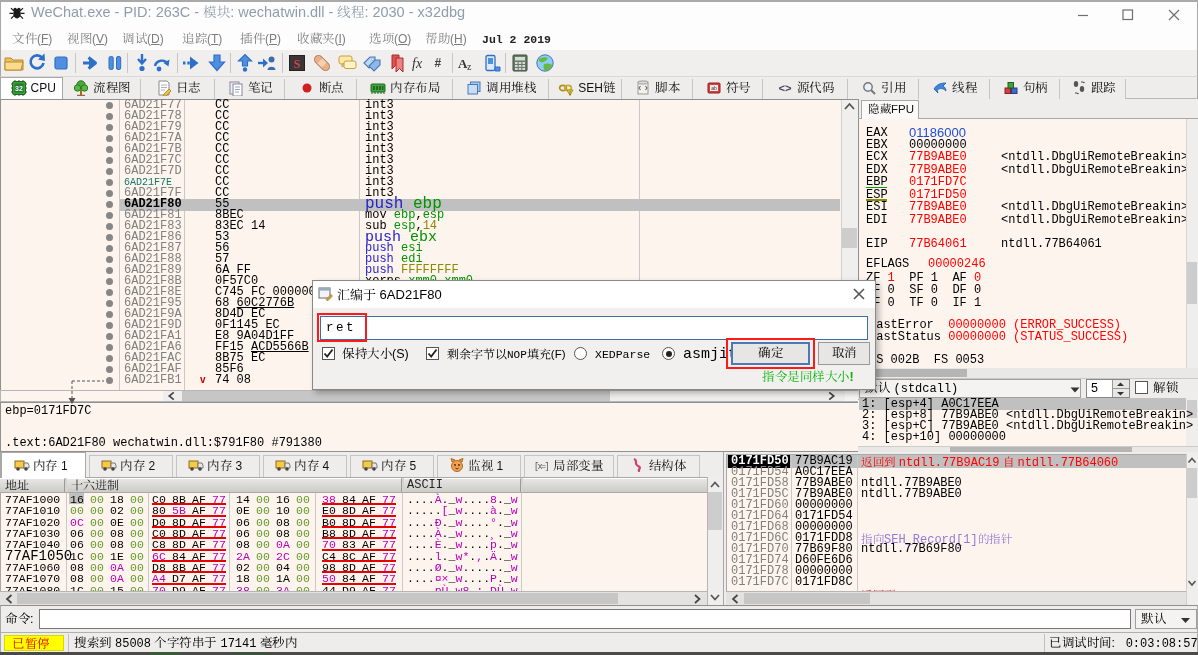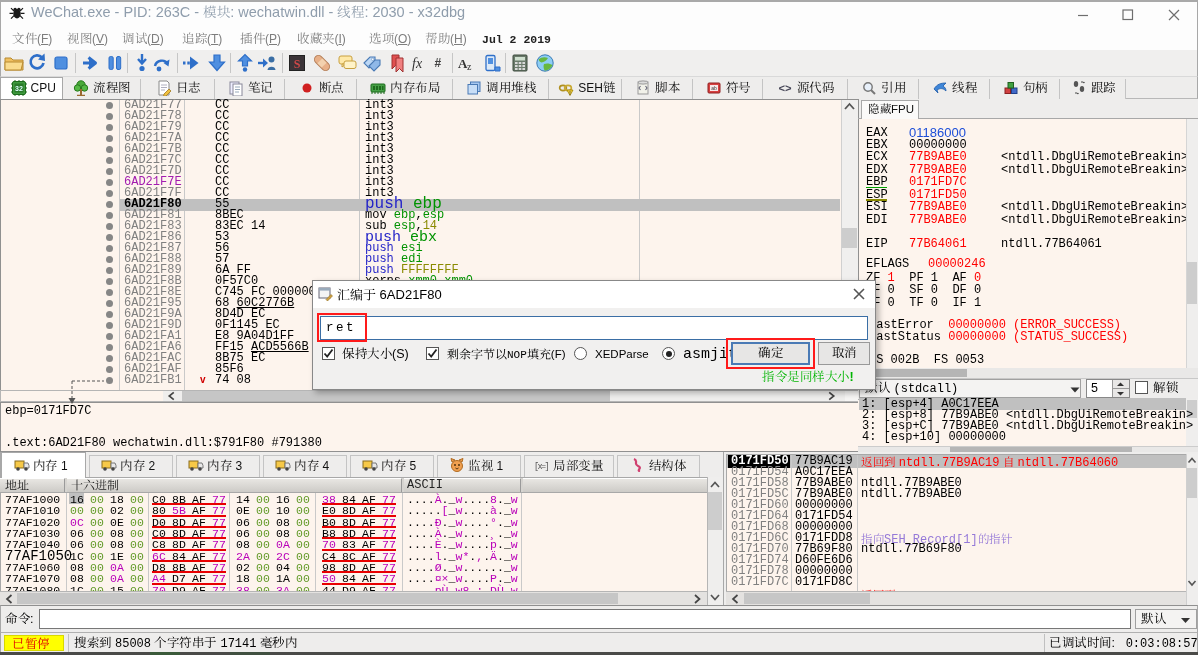--- a/index.html
+++ b/index.html
@@ -396,21 +396,21 @@
 <div style="left:365px;top:144.0px;width:270px;height:11.0px;color:#000;font-family:'Liberation Mono',monospace;font-size:12px;line-height:11.0px;z-index:2"><span style="color:#000">int3</span></div>
 <div style="left:106px;top:157.2px;width:7px;height:7px;border-radius:50%;background:#868686;z-index:2"></div>
 <div style="left:124px;top:155.0px;width:60px;height:11.0px;color:#808080;font-family:'Liberation Mono',monospace;font-size:12px;line-height:11.0px;z-index:2">6AD21F7C</div>
 <div style="left:215px;top:155.0px;width:140px;height:11.0px;color:#000;font-family:'Liberation Mono',monospace;font-size:12px;line-height:11.0px;z-index:2">CC</div>
 <div style="left:365px;top:155.0px;width:270px;height:11.0px;color:#000;font-family:'Liberation Mono',monospace;font-size:12px;line-height:11.0px;z-index:2"><span style="color:#000">int3</span></div>
 <div style="left:106px;top:168.2px;width:7px;height:7px;border-radius:50%;background:#868686;z-index:2"></div>
 <div style="left:124px;top:166.0px;width:60px;height:11.0px;color:#808080;font-family:'Liberation Mono',monospace;font-size:12px;line-height:11.0px;z-index:2">6AD21F7D</div>
 <div style="left:215px;top:166.0px;width:140px;height:11.0px;color:#000;font-family:'Liberation Mono',monospace;font-size:12px;line-height:11.0px;z-index:2">CC</div>
 <div style="left:365px;top:166.0px;width:270px;height:11.0px;color:#000;font-family:'Liberation Mono',monospace;font-size:12px;line-height:11.0px;z-index:2"><span style="color:#000">int3</span></div>
 <div style="left:106px;top:179.2px;width:7px;height:7px;border-radius:50%;background:#868686;z-index:2"></div>
-<div style="left:124px;top:177.0px;width:60px;height:11.0px;color:#a21caf;font-family:'Liberation Mono',monospace;font-size:12px;line-height:11.0px;z-index:2">6AD21F7E</div>
+<div style="left:124px;top:177.0px;width:60px;height:11.0px;color:#0f766e;font-family:'Liberation Mono',monospace;font-size:10px;line-height:11.0px;z-index:2">6AD21F7E</div>
 <div style="left:215px;top:177.0px;width:140px;height:11.0px;color:#000;font-family:'Liberation Mono',monospace;font-size:12px;line-height:11.0px;z-index:2">CC</div>
 <div style="left:365px;top:177.0px;width:270px;height:11.0px;color:#000;font-family:'Liberation Mono',monospace;font-size:12px;line-height:11.0px;z-index:2"><span style="color:#000">int3</span></div>
 <div style="left:106px;top:190.2px;width:7px;height:7px;border-radius:50%;background:#868686;z-index:2"></div>
 <div style="left:124px;top:188.0px;width:60px;height:11.0px;color:#808080;font-family:'Liberation Mono',monospace;font-size:12px;line-height:11.0px;z-index:2">6AD21F7F</div>
 <div style="left:215px;top:188.0px;width:140px;height:11.0px;color:#000;font-family:'Liberation Mono',monospace;font-size:12px;line-height:11.0px;z-index:2">CC</div>
 <div style="left:365px;top:188.0px;width:270px;height:11.0px;color:#000;font-family:'Liberation Mono',monospace;font-size:12px;line-height:11.0px;z-index:2"><span style="color:#000">int3</span></div>
 <div style="left:120px;top:198.5px;width:720px;height:12.0px;background:#c0c0c0;z-index:1"></div>
 <div style="left:106px;top:201.2px;width:7px;height:7px;border-radius:50%;background:#868686;z-index:2"></div>
 <div style="left:124px;top:199.0px;width:60px;height:11.0px;color:#000;font-weight:bold;font-family:'Liberation Mono',monospace;font-size:12px;line-height:11.0px;z-index:2">6AD21F80</div>
 <div style="left:215px;top:199.0px;width:140px;height:11.0px;color:#000;font-family:'Liberation Mono',monospace;font-size:12px;line-height:11.0px;z-index:2">55</div>
@@ -956,21 +956,21 @@
     </svg><svg class="cj" style="width:12px;height:12px;vertical-align:-1.6px;">
       <use href="#u8282"></use>
     </svg><svg class="cj" style="width:12px;height:12px;vertical-align:-1.6px;">
       <use href="#u4EE5"></use>
     </svg><span class="mono" style="font-size:11px">NOP</span><svg class="cj" style="width:12px;height:12px;vertical-align:-1.6px;">
       <use href="#u586B"></use>
     </svg><svg class="cj" style="width:12px;height:12px;vertical-align:-1.6px;">
       <use href="#u5145"></use>
     </svg><span style="font-size:11.5px">(F)</span></div>
 <div style="left:574px;top:347px;width:13px;height:13px;background:#fff;border:1px solid #555;border-radius:50%;z-index:11"></div>
-<div style="left:595px;top:348px;width:90px;height:15px;font-family:Liberation Sans, sans-serif;font-size:11.5px;color:#000;line-height:13px;z-index:11">XEDParse</div>
+<div style="left:595px;top:348px;width:90px;height:15px;font-family:Liberation Mono, monospace;font-size:11.5px;color:#000;line-height:13px;z-index:11">XEDParse</div>
 <div style="left:662px;top:347px;width:13px;height:13px;background:#fff;border:1px solid #555;border-radius:50%;z-index:11"></div>
 <div style="left:665.5px;top:350.5px;width:6px;height:6px;background:#222;border-radius:50%;z-index:12"></div>
 <div style="left:683px;top:348px;width:60px;height:15px;font-family:'Liberation Mono',monospace;font-size:15px;color:#000;line-height:13px;z-index:11">asmjit</div>
 <div style="left:731px;top:342px;width:79px;height:23px;background:#e7e6e5;border:2px solid #4a7ab5;z-index:11"></div>
 <div style="left:731px;top:342px;width:79px;height:23px;font-size:12.5px;color:#000;line-height:22px;text-align:center;z-index:12"><svg class="cj" style="width:12.5px;height:12.5px;vertical-align:-1.6px;">
       <use href="#u786E"></use>
     </svg><svg class="cj" style="width:12.5px;height:12.5px;vertical-align:-1.6px;">
       <use href="#u5B9A"></use>
     </svg></div>
 <div style="left:726px;top:338px;width:89px;height:31px;border:2px solid #ff1a1a;z-index:13"></div>

